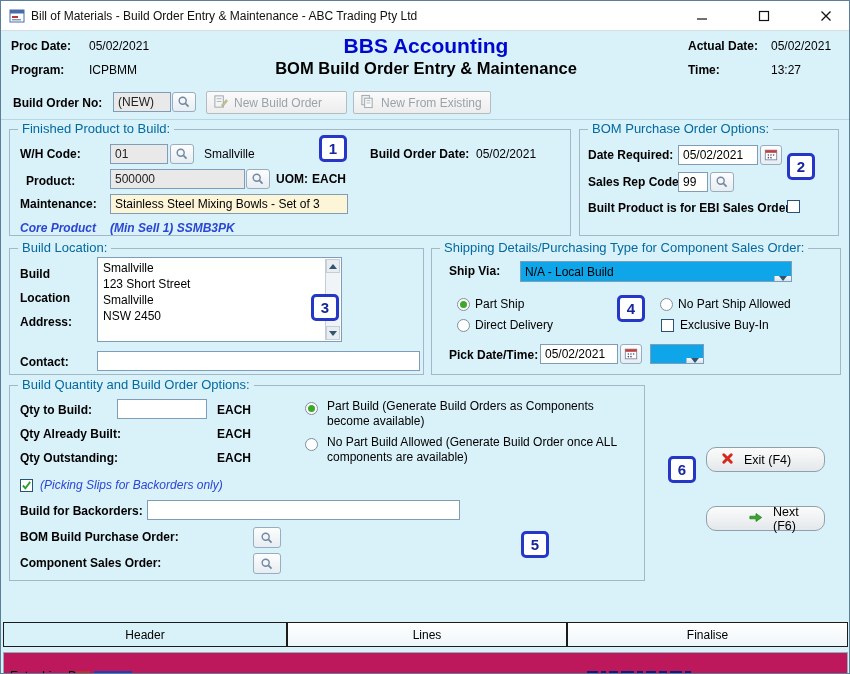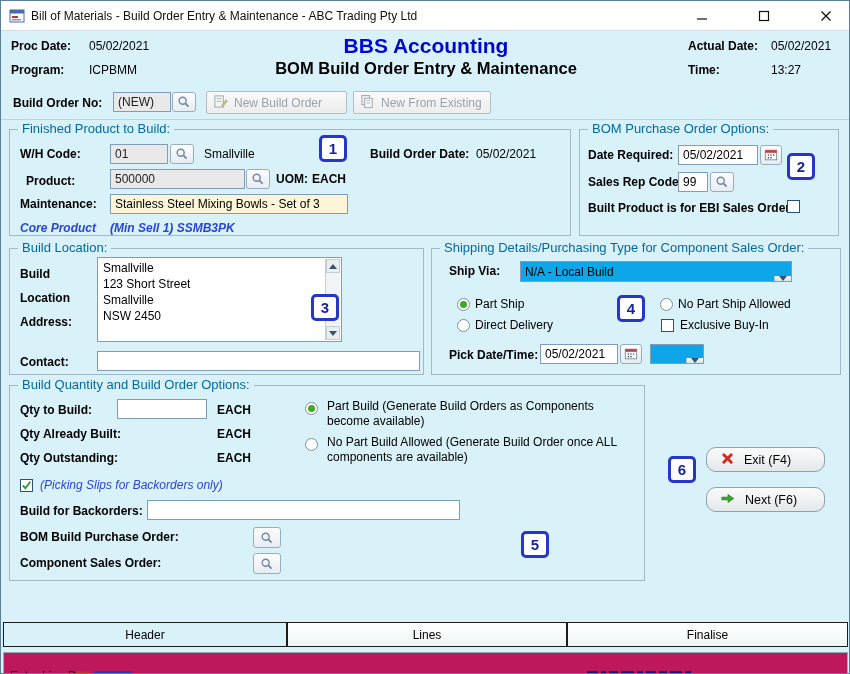--- a/index.html
+++ b/index.html
@@ -298,21 +298,21 @@
   </div>
 
   <div class="btn" style="left:705px;top:446px;width:119px;">
     <span style="margin:0 10px 0 14px;">
       <svg width="13" height="13" viewBox="0 0 14 14">
           <path d="M3 3 L11 11 M11 3 L3 11" stroke="#d42a1e" stroke-width="3.2" stroke-linecap="round"></path>
         </svg>
     </span>
     <span>Exit (F4)</span>
   </div>
-  <div class="btn" style="left:705px;top:486px;width:119px;">
+  <div class="btn" style="left:705px;top:505px;width:119px;padding-left:28px;">
     <span style="margin:0 10px 0 14px;">
       <svg width="14" height="13" viewBox="0 0 16 14">
           <path d="M1 5.5 H8 V2.5 L14.5 7 L8 11.5 V8.5 H1 Z" fill="#3aa52c" stroke="#1e7a18" stroke-width="0.8"></path>
         </svg>
     </span>
     <span>Next (F6)</span>
   </div>
 
   <span class="badge" style="left:318px;top:134px;">1</span>
   <span class="badge" style="left:786px;top:152px;">2</span>

